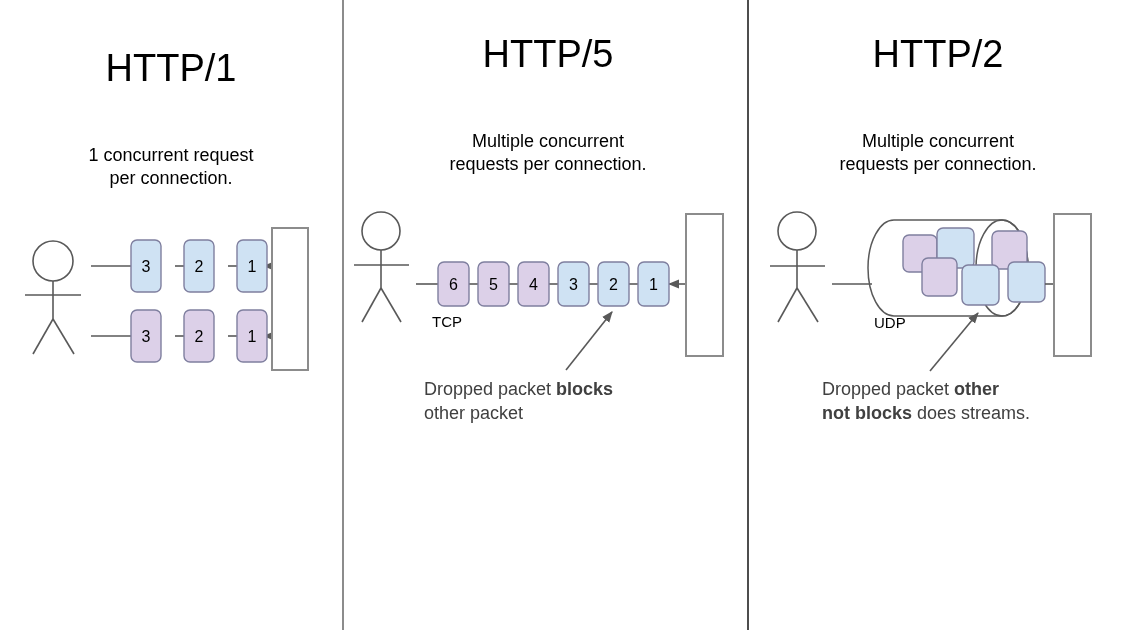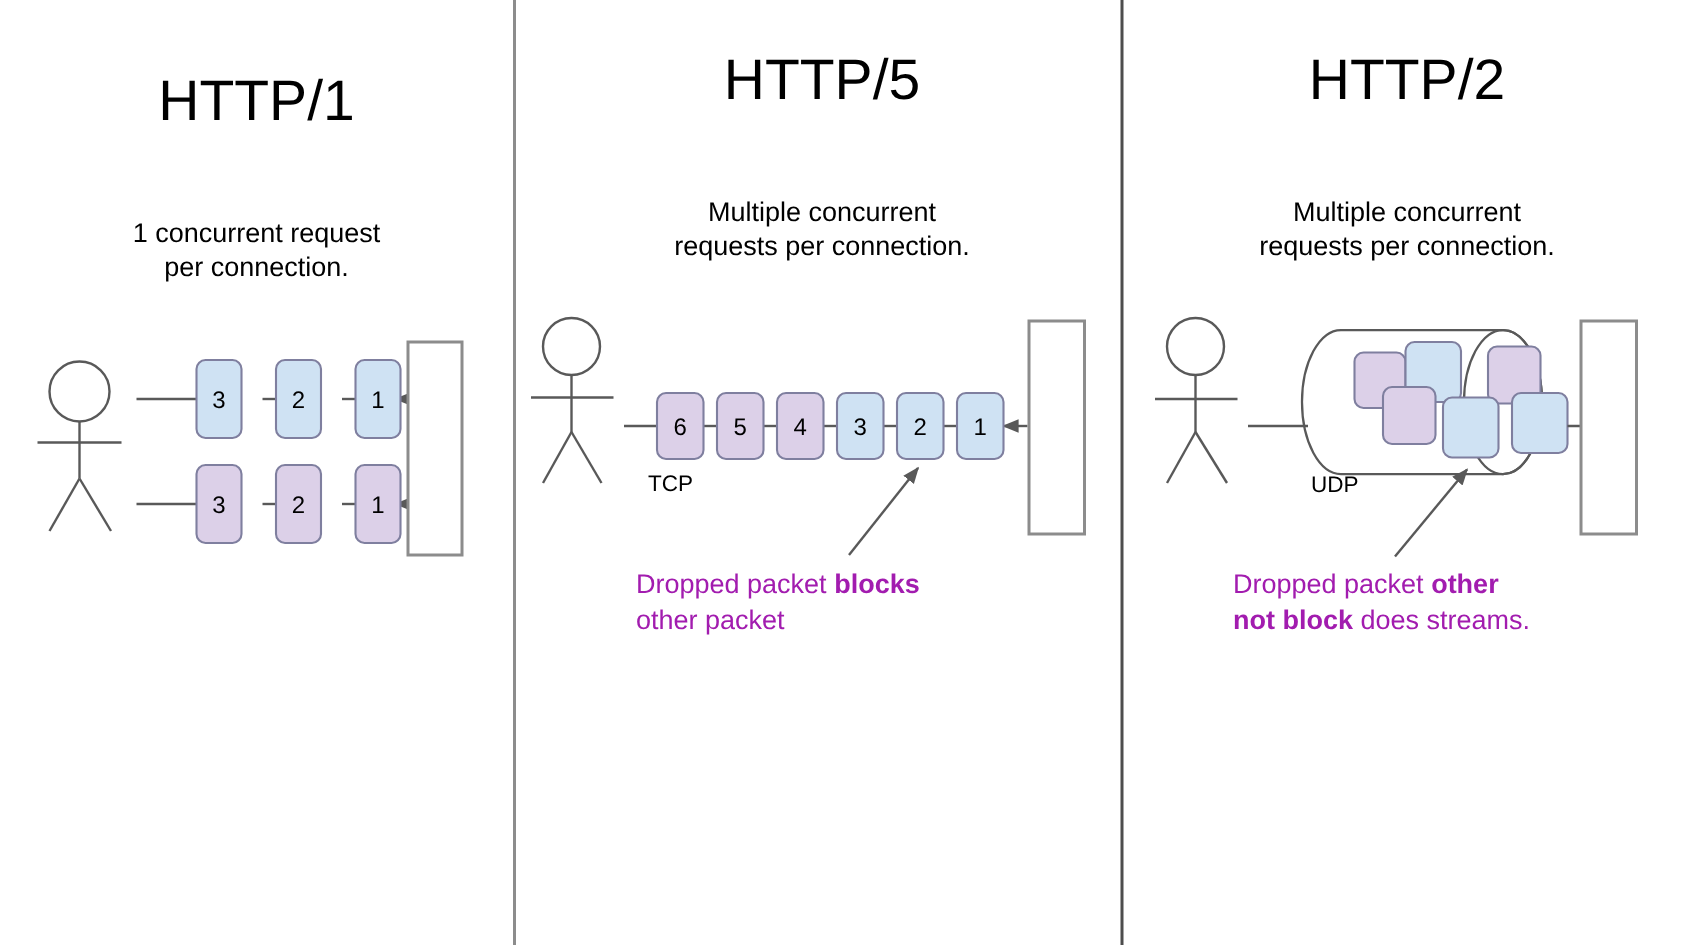--- a/index.html
+++ b/index.html
@@ -57,21 +57,21 @@
     font-weight: 400;
     line-height: 1.3;
     color: #000000;
     white-space: pre-line;
   }
   .panel-caption {
     position: absolute;
     font-size: 18px;
     font-weight: 400;
     line-height: 1.33;
-    color: #a21caf;
+    color: #404040;
     text-align: left;
   }
   .panel-caption b { font-weight: 700; }
 
   .svg-layer {
     position: absolute;
     left: 0;
     top: 0;
     width: 100%;
     height: 630px;
@@ -250,17 +250,17 @@
 
       <defs>
         <marker id="arrowGray3" viewBox="0 0 10 10" refX="9" refY="5" markerWidth="7" markerHeight="7" orient="auto-start-reverse">
           <path d="M 0 1 L 10 5 L 0 9 z" fill="#595959"></path>
         </marker>
       </defs>
     </svg>
 
     <div class="panel-caption" style="left:68px; top:378px; width:300px;">
       <div><span>Dropped packet </span><b>other</b></div>
-      <div><b>not block</b><span> does streams.</span></div>
+      <div><b>not blocks</b><span> does streams.</span></div>
     </div>
   </div>
 
 </div>
 
 </body></html>

